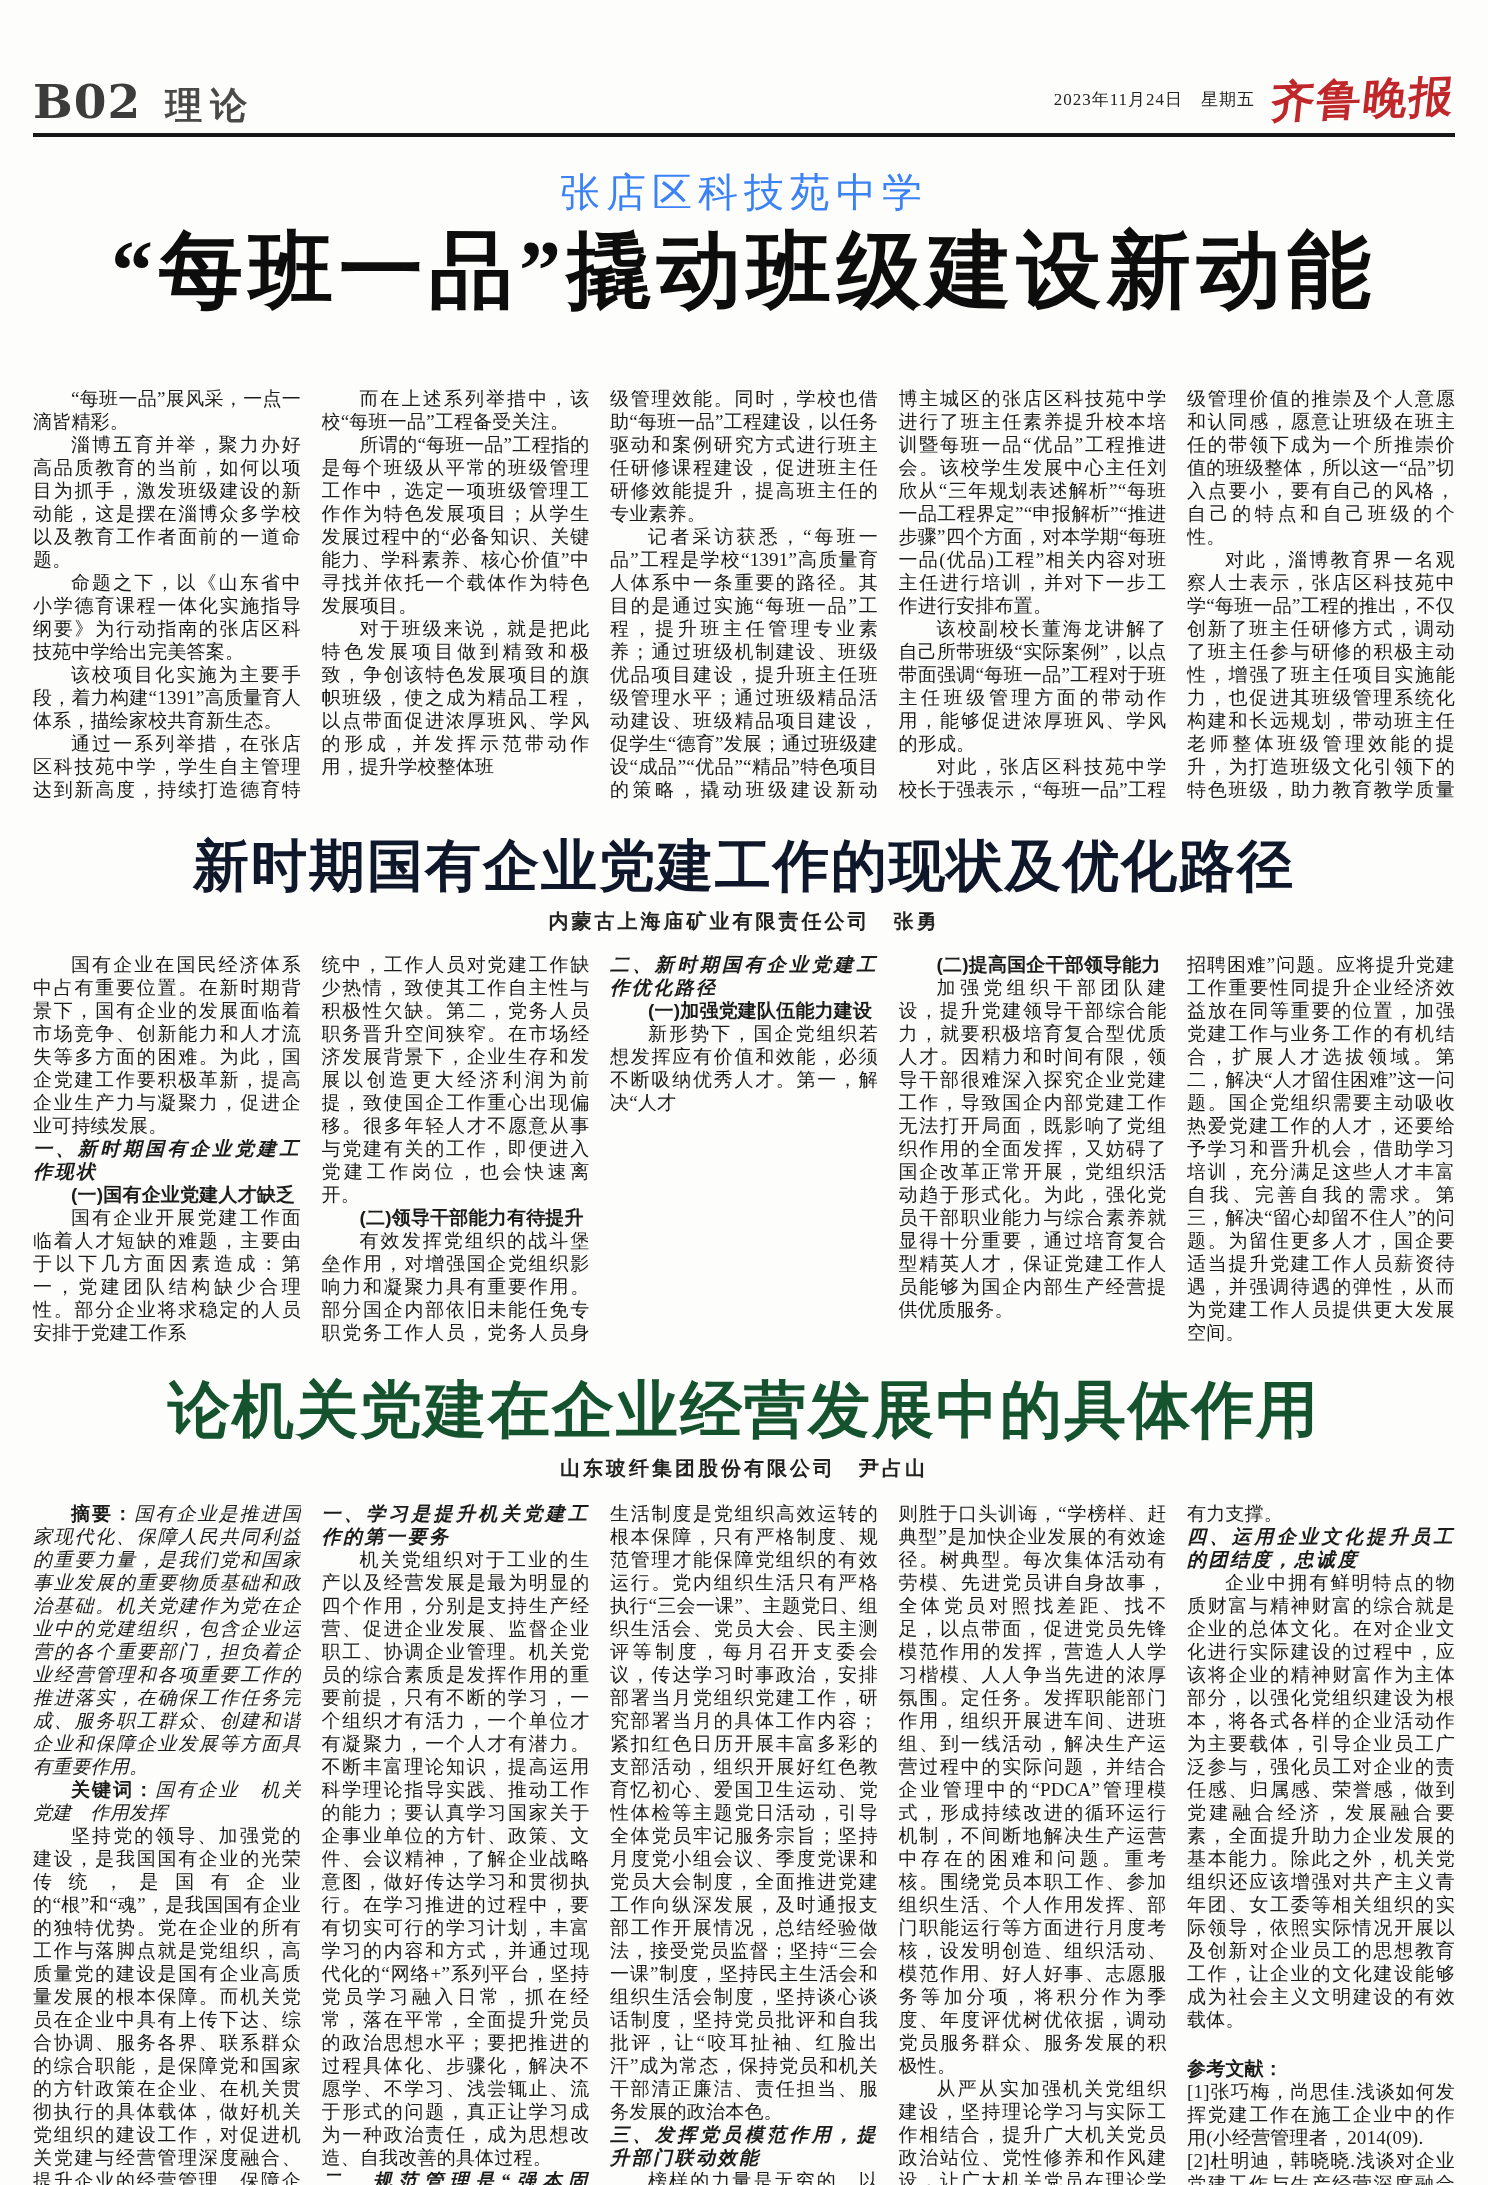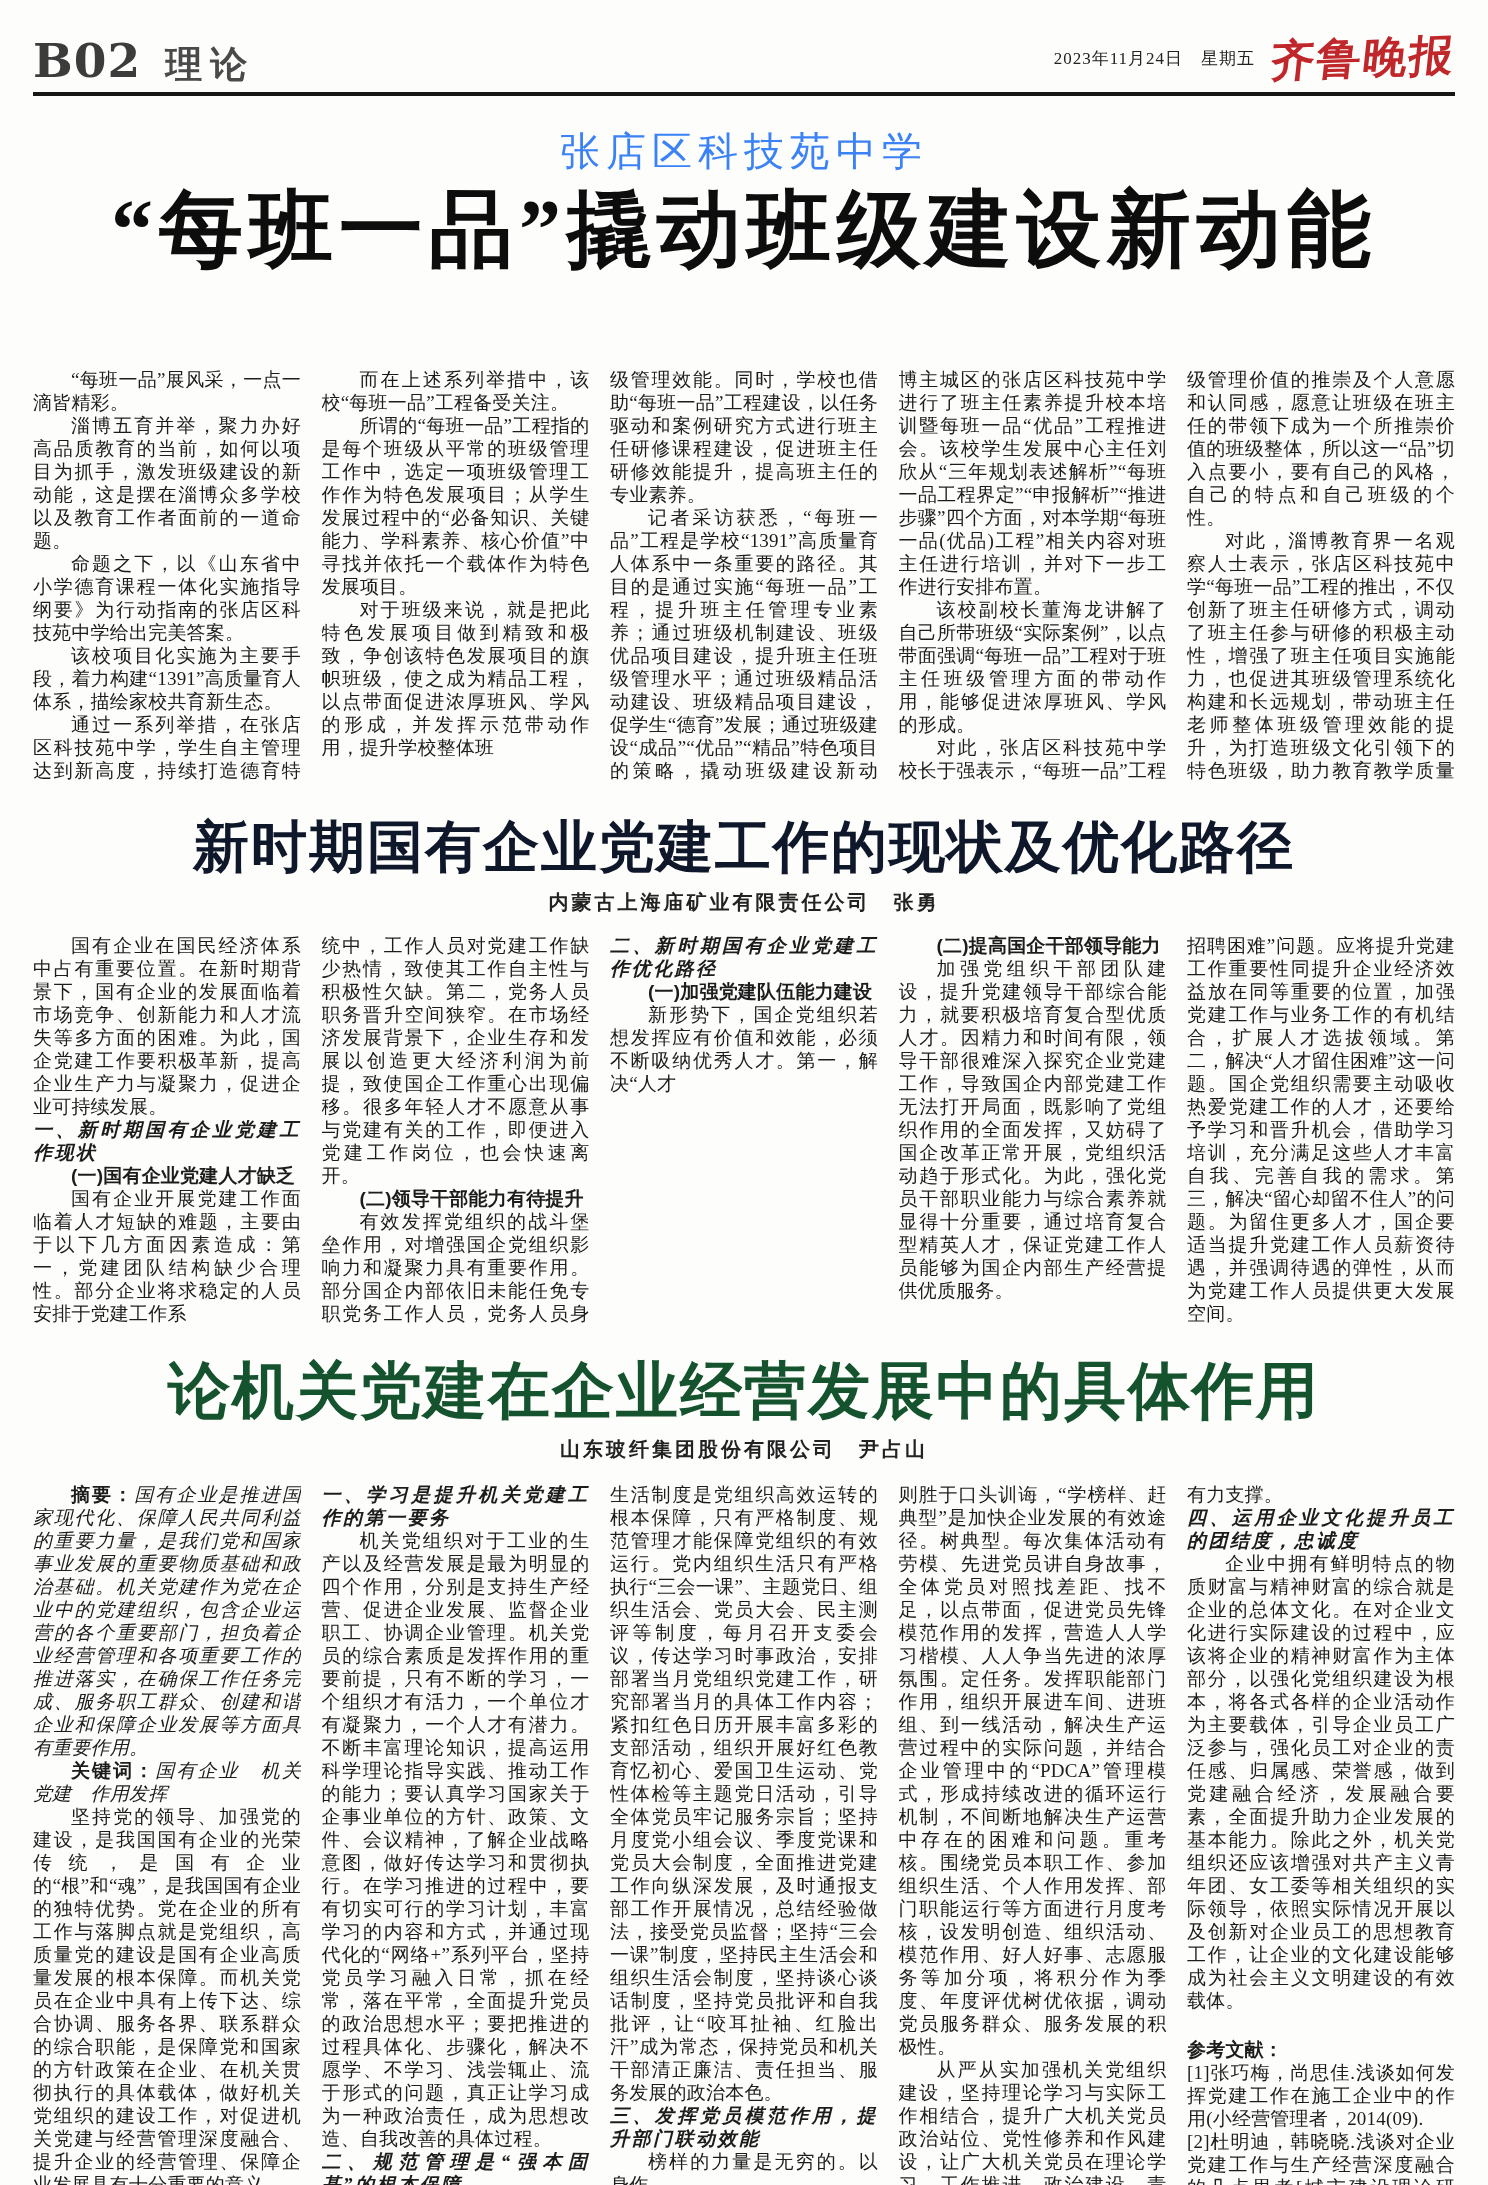--- a/index.html
+++ b/index.html
@@ -2,37 +2,37 @@
 <html><head>
 <meta charset="utf-8">
 <style>
   html,body{margin:0;padding:0;background:#ffffff;}
   .page{
     width:1488px;height:2185px;box-sizing:border-box;
     margin:0 auto;padding:0 33px;background:#fdfdfb;overflow:hidden;
     font-family:"Liberation Serif","DejaVu Serif",serif;color:#1c1c1c;
   }
   
-  .masthead{display:flex;justify-content:space-between;align-items:flex-end;padding-top:26px;height:58px;}
+  .masthead{display:flex;justify-content:space-between;align-items:flex-end;padding-top:26px;height:58px;margin-top:41px;}
   .m-left{display:flex;align-items:baseline;gap:24px;}
   .page-code{font-size:47px;font-weight:bold;color:#3c3c3c;font-family:"DejaVu Serif",serif;letter-spacing:1px;line-height:1;}
   .section-name{font-size:37px;font-weight:bold;color:#4a4a4a;letter-spacing:8px;line-height:1;}
   .m-right{display:flex;align-items:center;gap:16px;padding-bottom:4px;}
   .date-line{font-size:17px;color:#222;letter-spacing:1px;}
   .logo{font-size:44px;font-weight:bold;line-height:1;transform:skewX(-8deg) rotate(-2deg);font-family:"DejaVu Serif",serif;letter-spacing:2px;}
   .rule{border-top:4px solid #171717;margin-top:8px;}
   
   .kicker{margin-top:28px;text-align:center;font-size:40px;letter-spacing:6px;color:#3b82f6;}
   .headline1{margin:6px 0 0;text-align:center;font-size:84px;font-weight:bold;letter-spacing:6px;line-height:1.08;color:#0d0d0d;}
   .headline2{margin:36px 0 0;text-align:center;font-size:56px;font-weight:bold;letter-spacing:2px;line-height:1.05;color:#0f172a;}
   .headline3{margin:34px 0 0;text-align:center;font-size:62px;font-weight:bold;letter-spacing:2px;line-height:1.05;color:#14532d;}
   .byline{margin:12px 0 0;text-align:center;font-size:20px;font-weight:600;letter-spacing:3px;color:#222;}
   
   .cols{display:flex;gap:20px;justify-content:space-between;}
-  .cols.a1{margin-top:92px;}
+  .cols.a1{margin-top:70px;}
   .cols.a2{margin-top:18px;}
   .cols.a3{margin-top:20px;}
   .col{width:268px;overflow:hidden;text-align:justify;font-size:19px;line-height:23px;letter-spacing:0.2px;}
   .a1 .col{height:414px;}
   .a2 .col{height:391px;}
   .a3 .col{height:736px;}
   .col p{margin:0;}
   .pp{text-indent:2em;}
   .pc{text-indent:0;}
   .hk{font-style:italic;font-weight:700;letter-spacing:2.5px;text-indent:0;}

